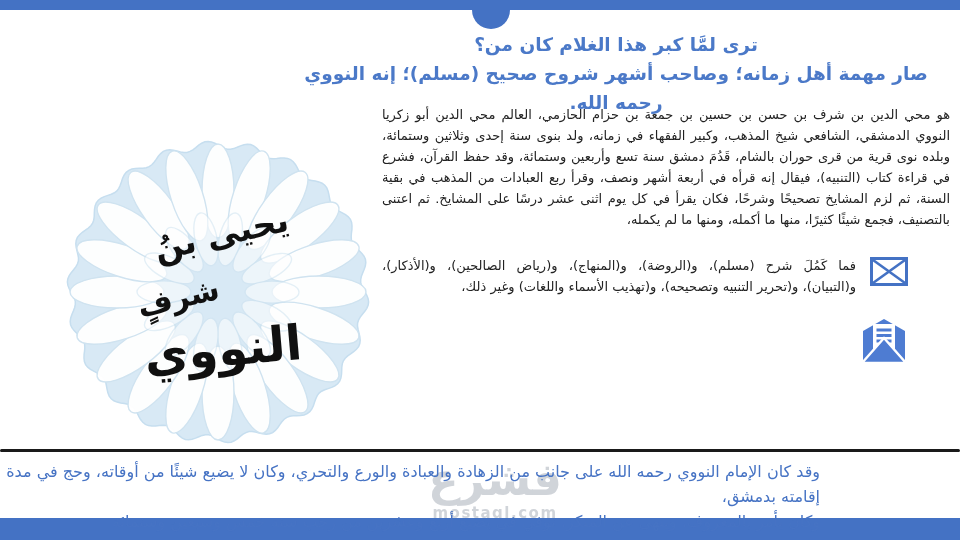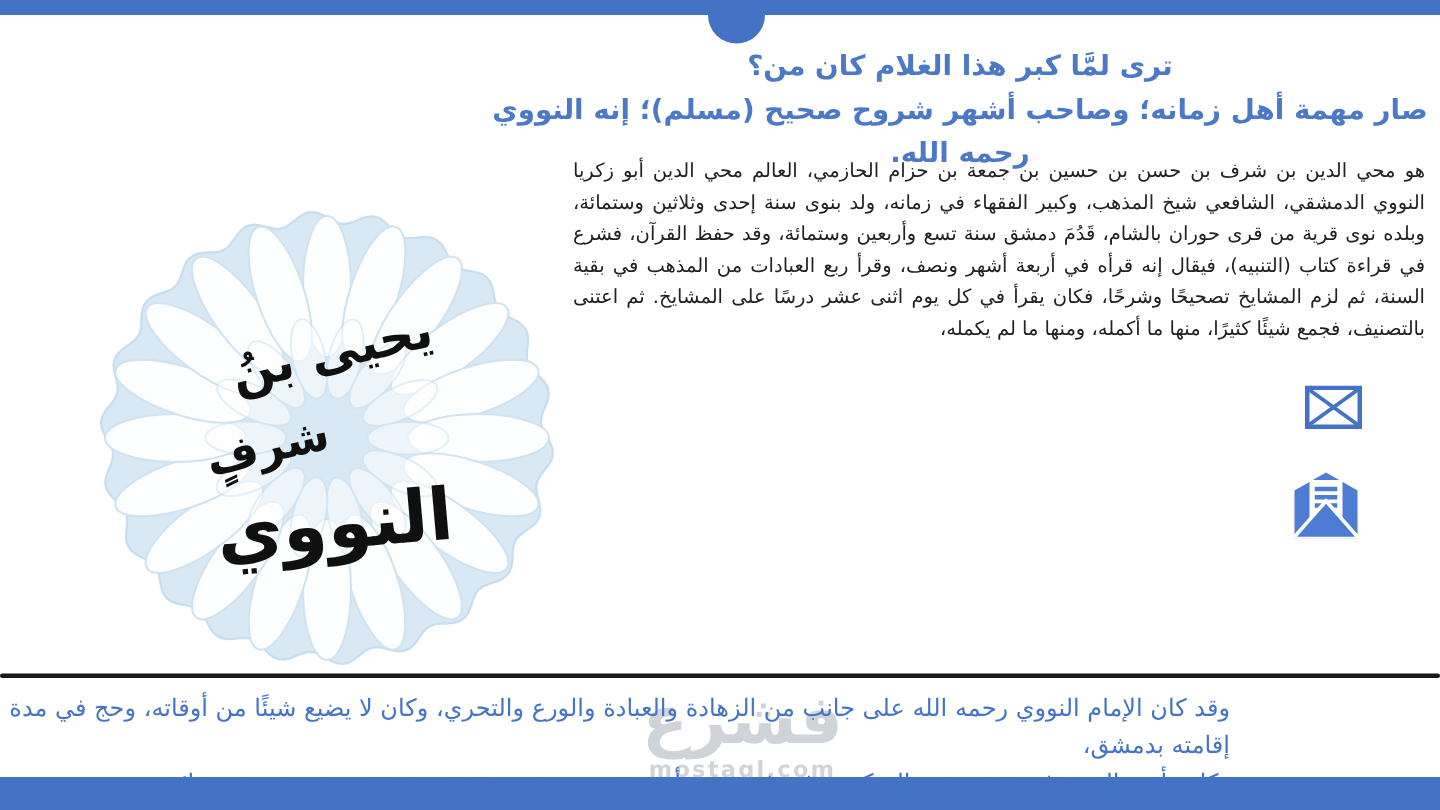--- a/index.html
+++ b/index.html
@@ -16,21 +16,21 @@
   html,body{margin:0;padding:0;background:#ffffff;}
   .slide{
     position:relative;width:960px;height:540px;overflow:hidden;background:#ffffff;
     font-family:"DejaVu Sans",sans-serif;direction:rtl;
   }
   
   .top-bar{position:absolute;top:0;left:0;width:960px;height:10px;background:var(--accent);}
   .top-notch{position:absolute;top:10px;left:472px;width:38px;height:19px;background:var(--accent);
     border-radius:0 0 19px 19px;}
   
-  .title{position:absolute;top:30px;right:0;width:640px;text-align:center;
+  .title{position:absolute;top:30px;right:24px;width:640px;text-align:center;
     color:var(--title-color);font-size:18.5px;line-height:29px;font-weight:600;}
   
   .medallion{position:absolute;top:136px;left:62px;width:312px;height:312px;}
   .medallion svg{display:block;}
   .callig{font-family:"DejaVu Sans",sans-serif;font-weight:700;fill:#101010;}
   
   .bio{position:absolute;top:104px;right:10px;width:568px;color:var(--body-text);
     font-size:13px;line-height:21px;text-align:justify;}
   .bio p{margin:0;}
   .bio .lead{margin-bottom:25px;}
@@ -109,20 +109,21 @@
   <div class="bio">
     <p class="lead">هو محي الدين بن شرف بن حسن بن حسين بن جمعة بن حزام الحازمي، العالم محي الدين أبو زكريا النووي الدمشقي، الشافعي شيخ المذهب، وكبير الفقهاء في زمانه، ولد بنوى سنة إحدى وثلاثين وستمائة، وبلده نوى قرية من قرى حوران بالشام، قَدُمَ دمشق سنة تسع وأربعين وستمائة، وقد حفظ القرآن، فشرع في قراءة كتاب (التنبيه)، فيقال إنه قرأه في أربعة أشهر ونصف، وقرأ ربع العبادات من المذهب في بقية السنة، ثم لزم المشايخ تصحيحًا وشرحًا، فكان يقرأ في كل يوم اثنى عشر درسًا على المشايخ. ثم اعتنى بالتصنيف، فجمع شيئًا كثيرًا، منها ما أكمله، ومنها ما لم يكمله،</p>
 
     <div class="bio-item">
       <span class="icon-box">
         <svg width="38" height="29" viewBox="0 0 38 29">
           <rect x="1.5" y="1.5" width="35" height="26" fill="#ffffff" stroke="#4472C4" stroke-width="3"></rect>
           <path d="M3,3 L35,26 M35,3 L3,26" stroke="#4472C4" stroke-width="2.6" fill="none"></path>
         </svg>
       </span>
+      <p>فما كَمُلَ شرح (مسلم)، و(الروضة)، و(المنهاج)، و(رياض الصالحين)، و(الأذكار)، و(التبيان)، و(تحرير التنبيه وتصحيحه)، و(تهذيب الأسماء واللغات) وغير ذلك،</p>
     </div>
 
     <div class="bio-item">
       <span class="icon-box">
         <svg width="48" height="45" viewBox="0 0 48 45">
           <polygon points="24,1 45,13 45,44 3,44 3,13" fill="#4E7CD2"></polygon>
           <rect x="13" y="6" width="22" height="25" fill="#ffffff"></rect>
           <rect x="16.5" y="10.5" width="15" height="3" fill="#4E7CD2"></rect>
           <rect x="16.5" y="16" width="15" height="3" fill="#4E7CD2"></rect>
           <rect x="16.5" y="21.5" width="15" height="3" fill="#4E7CD2"></rect>

